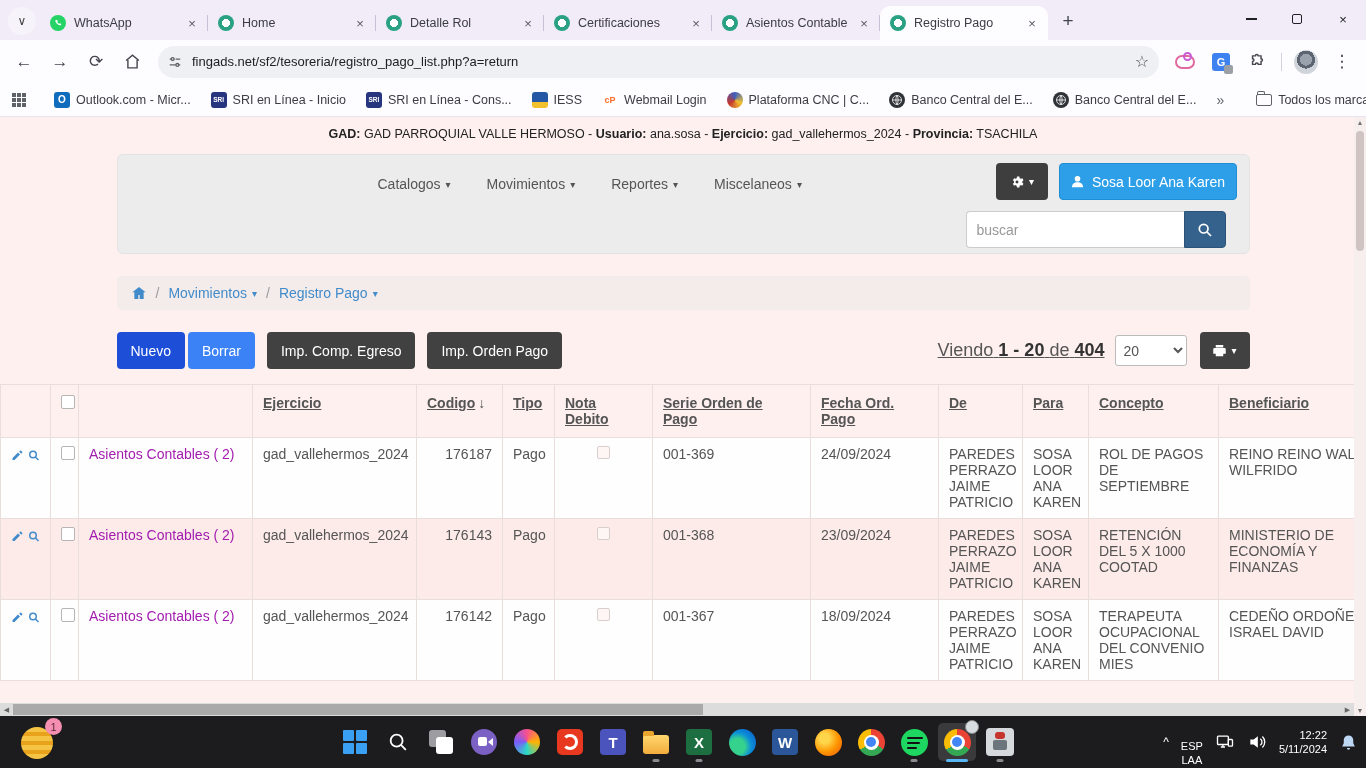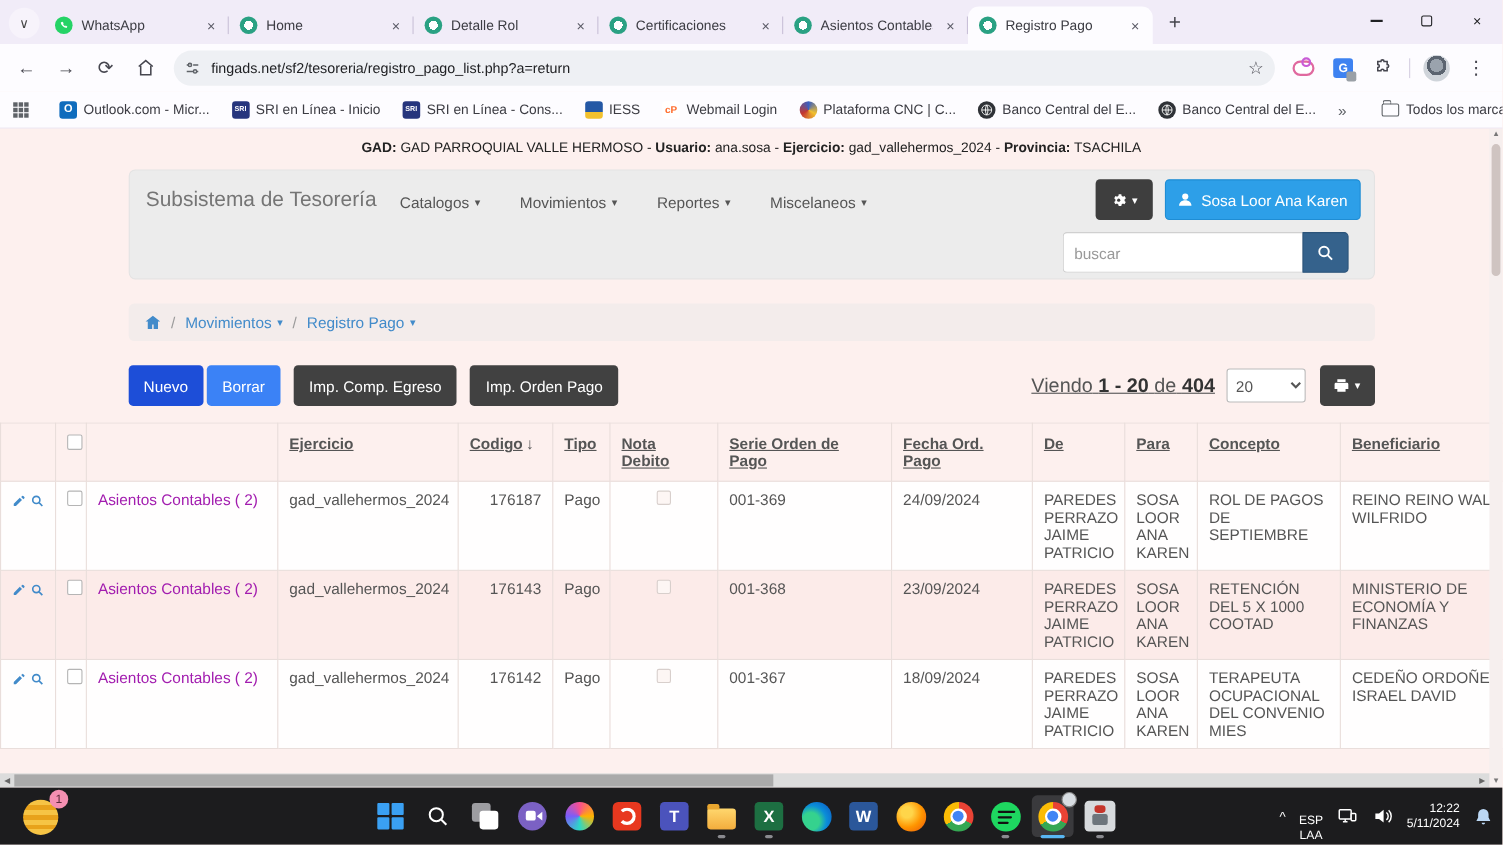--- a/index.html
+++ b/index.html
@@ -54,21 +54,21 @@
   .bm-folder:before { content:""; position:absolute; top:-4px; left:0; width:6px; height:3px; border:1.5px solid #5f6368; border-bottom:none; border-radius:2px 2px 0 0; }
 
   
   .page { position:relative; height:599px; background:#fdf0ee; overflow:hidden; }
   .infobar { text-align:center; padding:10px 0 4px; font-size:12.5px; color:#222; }
   .infobar b { font-weight:bold; }
 
   .panel { width:1133px; margin:0 auto; }
   .navbar { margin-top:9px; background:#ececec; border:1px solid #e3e3e3; border-radius:6px; height:100px; position:relative; }
   .brand { position:absolute; left:15px; top:16px; font-size:19px; color:#757575; }
-  .mainmenu { position:absolute; left:246px; top:21px; display:flex; gap:36px; font-size:14px; color:#555; }
+  .mainmenu { position:absolute; left:260px; top:21px; display:flex; gap:36px; font-size:14px; color:#555; }
   .mainmenu .mi { display:flex; gap:5px; align-items:center; }
   .caret { font-size:10px; color:#555; }
   .gear-btn { position:absolute; left:878px; top:8px; width:52px; height:37px; background:#3e3e3e; border-radius:4px;
     color:#fff; display:flex; align-items:center; justify-content:center; gap:4px; }
   .user-btn { position:absolute; left:941px; top:8px; width:178px; height:37px; background:#2d9fe8; border:1px solid #1f8dd4;
     border-radius:4px; color:#fff; font-size:14px; display:flex; align-items:center; justify-content:center; gap:7px; }
   .search-wrap { position:absolute; left:848px; top:56px; display:flex; }
   .search-input { width:218px; height:37px; border:1px solid #ccc; border-right:none; border-radius:4px 0 0 4px;
     padding:0 10px; font-size:14px; color:#555; font-family:inherit; background:#fff; }
   .search-input::placeholder { color:#999; }
@@ -323,21 +323,20 @@
   </div>
 </div>
 
 <div class="page">
 
   <div class="infobar">
     <b>GAD:</b><span> GAD PARROQUIAL VALLE HERMOSO - </span><b>Usuario:</b><span> ana.sosa - </span><b>Ejercicio:</b><span> gad_vallehermos_2024 - </span><b>Provincia:</b><span> TSACHILA</span>
   </div>
 
   <div class="panel navbar">
-    <div class="brand">Subsistema de Tesorería</div>
     <div class="mainmenu">
       <span class="mi">
           <span>Catalogos</span>
           <span class="caret">▾</span>
         </span>
       <span class="mi">
           <span>Movimientos</span>
           <span class="caret">▾</span>
         </span>
       <span class="mi">

